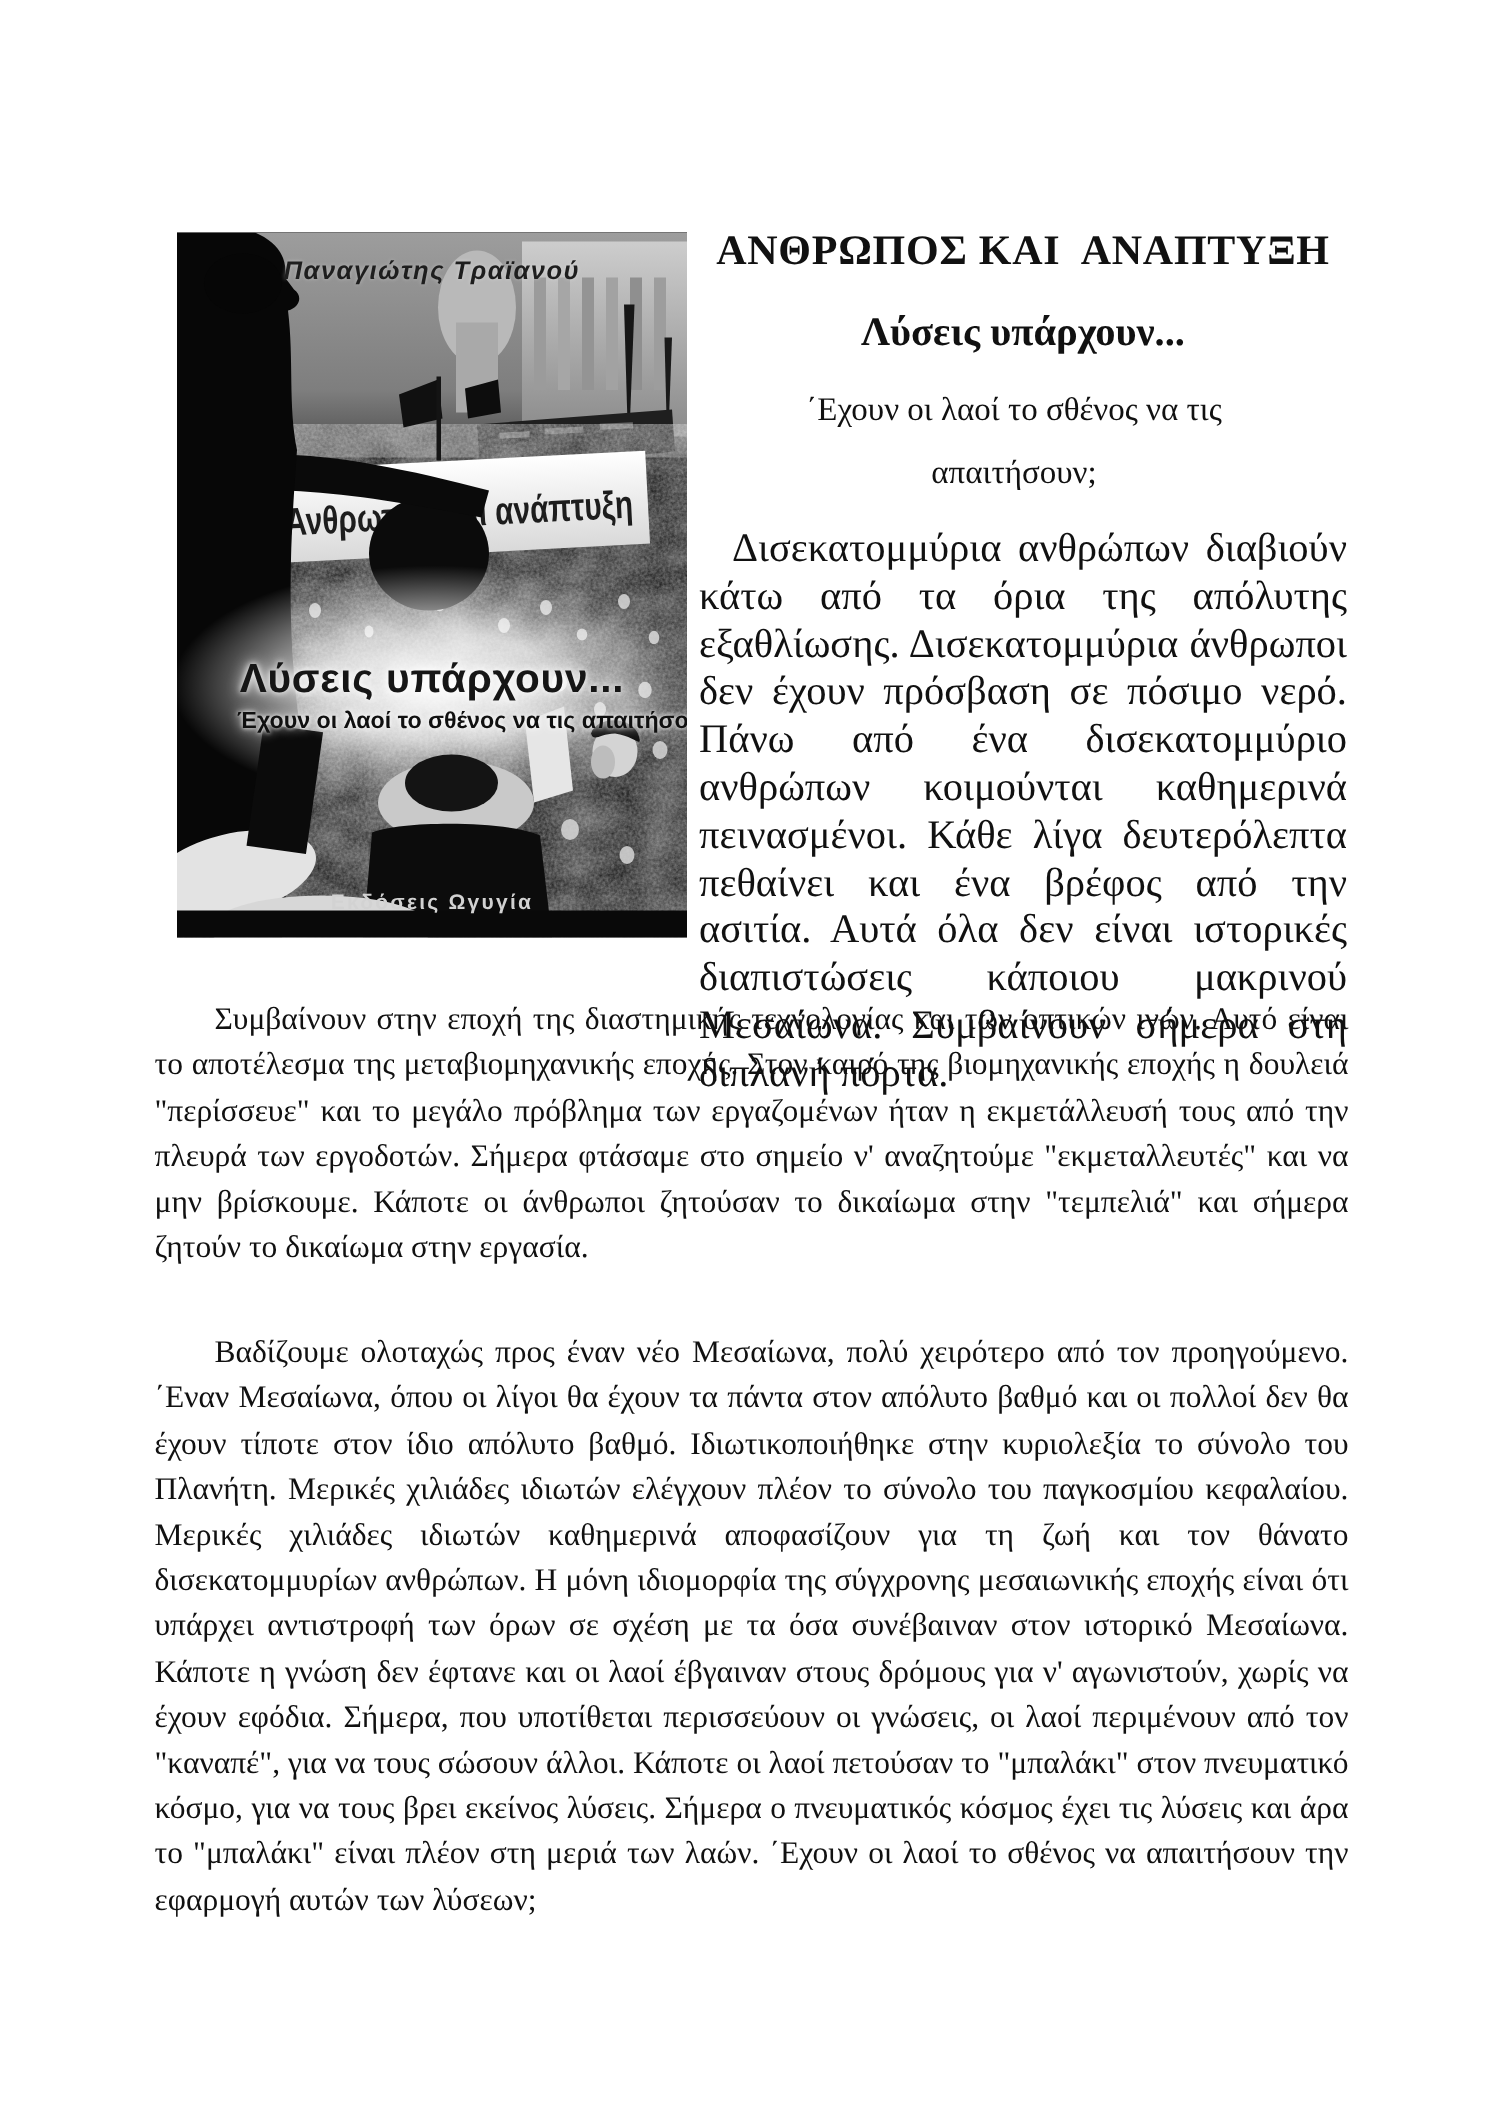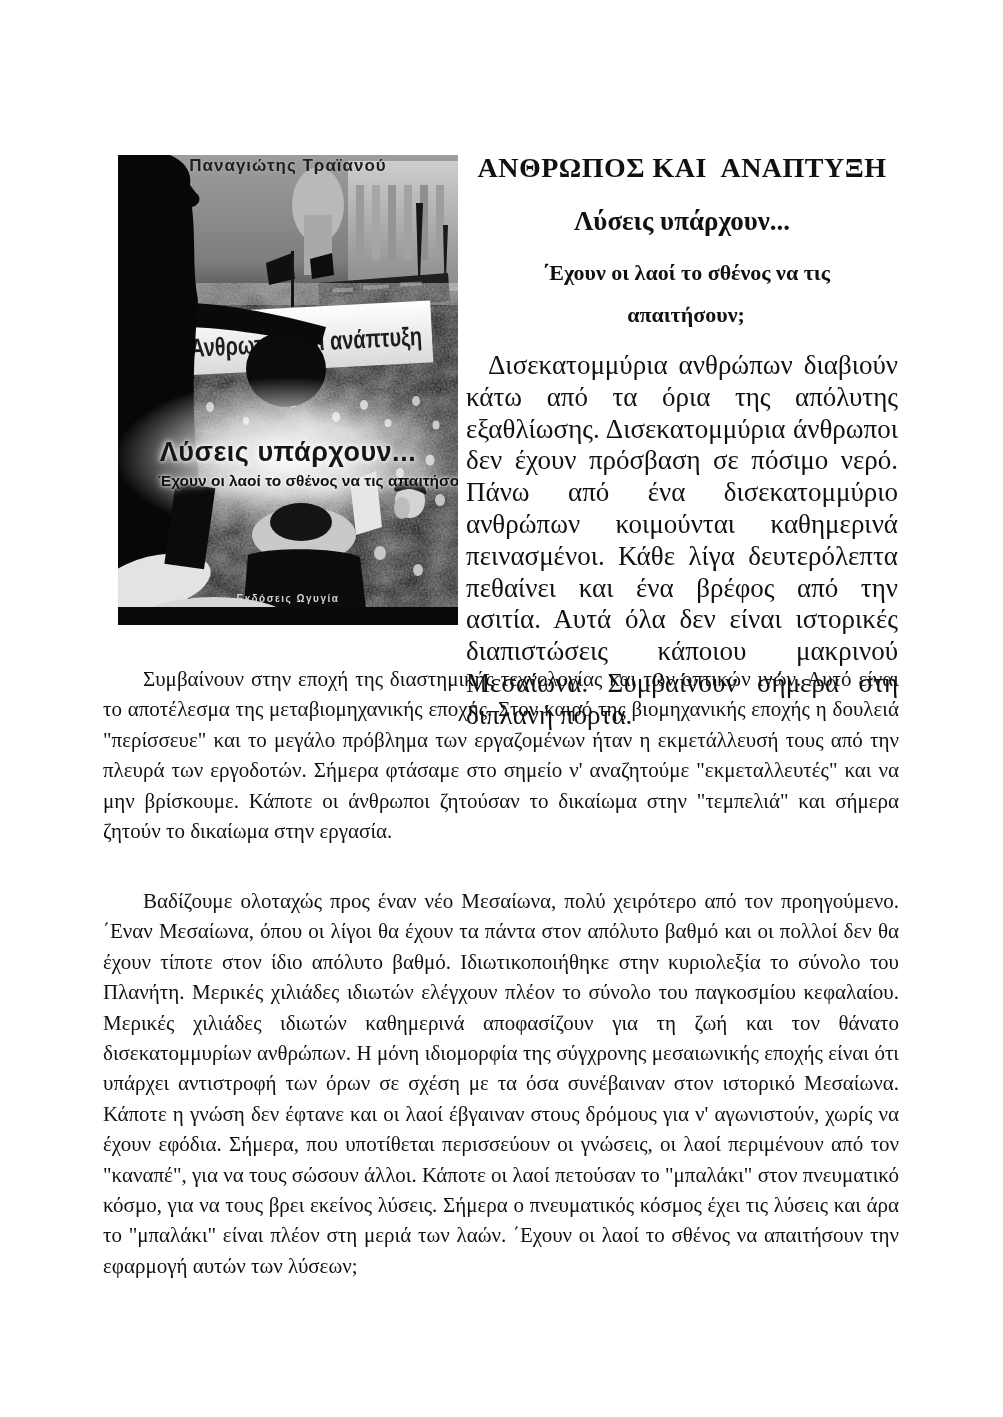--- a/index.html
+++ b/index.html
@@ -9,36 +9,36 @@
   }
 
   
   .cover {
     position:absolute; left:118px; top:155px; width:340px; height:470px;
     background:#000; overflow:hidden;
   }
   .cover svg { position:absolute; left:0; top:0; }
   .cover-text { position:absolute; left:0; width:100%; text-align:center;
     font-family:"Liberation Sans", sans-serif; font-weight:bold; z-index:5; }
-  .cover-author { top:1px; font-size:17px; color:#1e1e1e; letter-spacing:1px;
-    text-shadow:0 0 3px rgba(255,255,255,0.35); }
+  .cover-author { top:16px; font-size:17px; color:#1e1e1e; letter-spacing:1px;
+    text-shadow:0 0 3px rgba(255,255,255,0.35);font-style:italic; }
   .cover-headline { top:282px; font-size:27px; color:#161616;
     text-shadow:0 0 10px #fff, 0 0 4px #fff; letter-spacing:0.5px; }
   .cover-subheadline { top:317px; font-size:15.5px; color:#101010;
     text-shadow:0 0 8px #fff, 0 0 3px #fff;margin-left:32px; }
-  .cover-publisher { top:438px; font-size:10px; color:#d2d2d2; letter-spacing:1.5px; }
+  .cover-publisher { top:438px; font-size:14px; color:#d2d2d2; letter-spacing:1.5px; }
 
   
   .headings { position:absolute; left:466px; top:0; width:432px; text-align:center; }
   .doc-title { position:absolute; top:152px; left:0; width:100%;
     font-size:28px; font-weight:bold; white-space:pre-wrap; letter-spacing:0.5px; }
   .doc-subtitle { position:absolute; top:206px; left:0; width:100%;
     font-size:27px; font-weight:bold; }
-  .doc-question { position:absolute; top:252px; left:30px; width:380px;
-    font-size:22px; font-weight:bold; line-height:42px; }
+  .doc-question { position:absolute; top:252px; left:20px; width:380px;
+    font-size:22px; font-weight:normal; line-height:42px; }
 
   .intro {
     position:absolute; left:466px; top:350px; width:432px;
     font-size:27px; line-height:31.8px; text-align:justify; text-indent:22px;
   }
 
   
   .para {
     position:absolute; left:103px; width:796px;
     font-size:21px; line-height:30.4px; text-align:justify; text-indent:40px;

